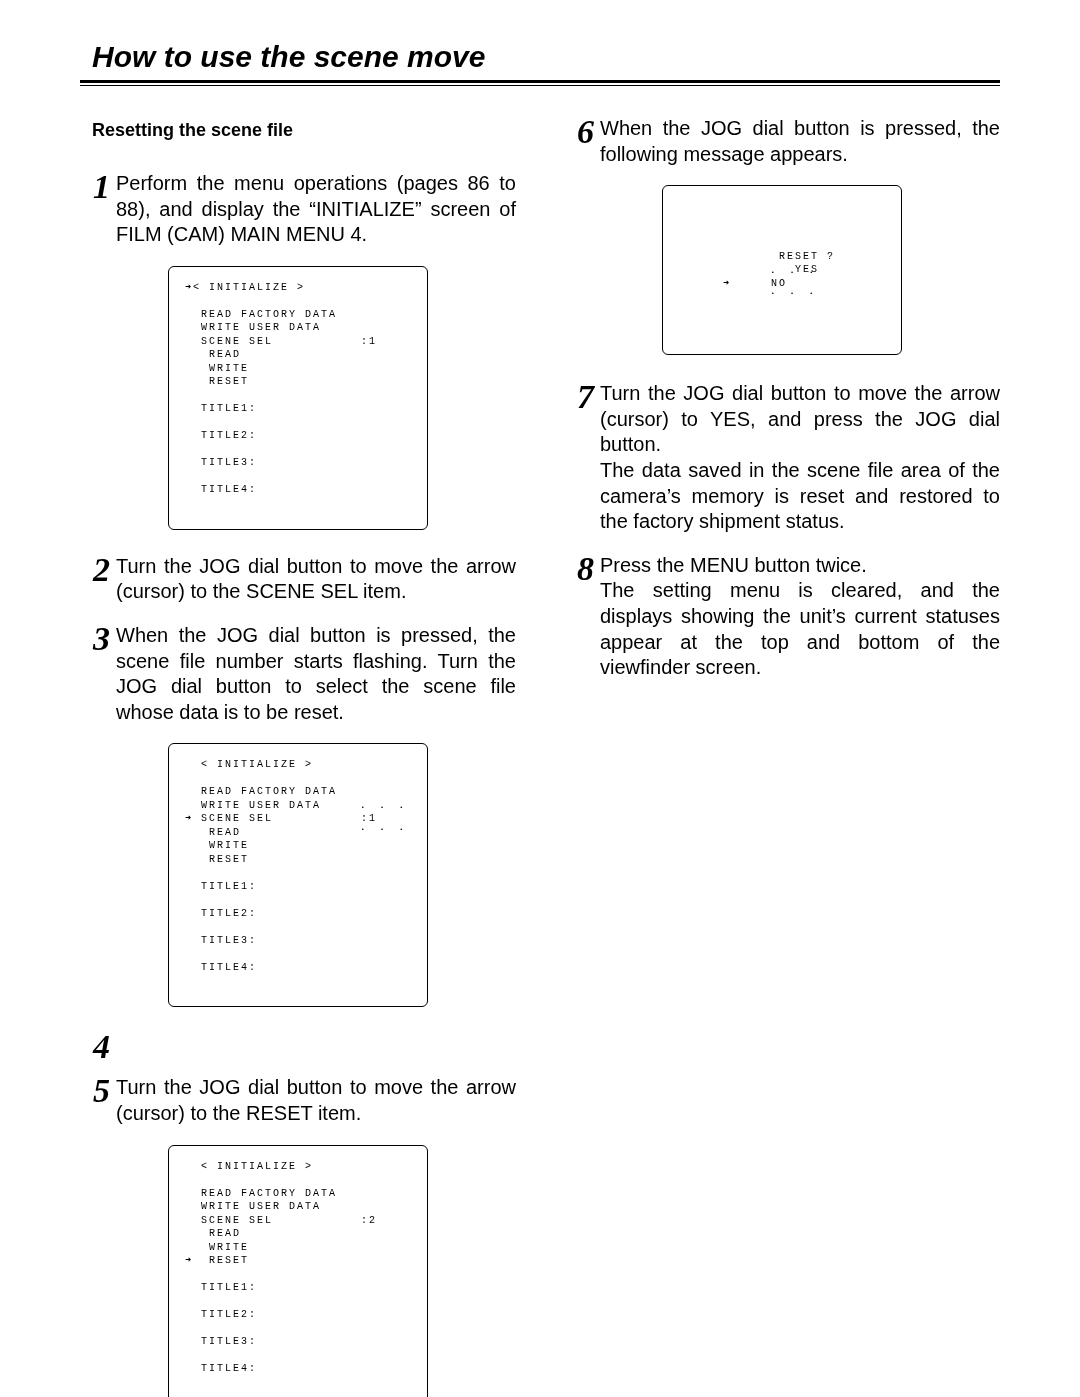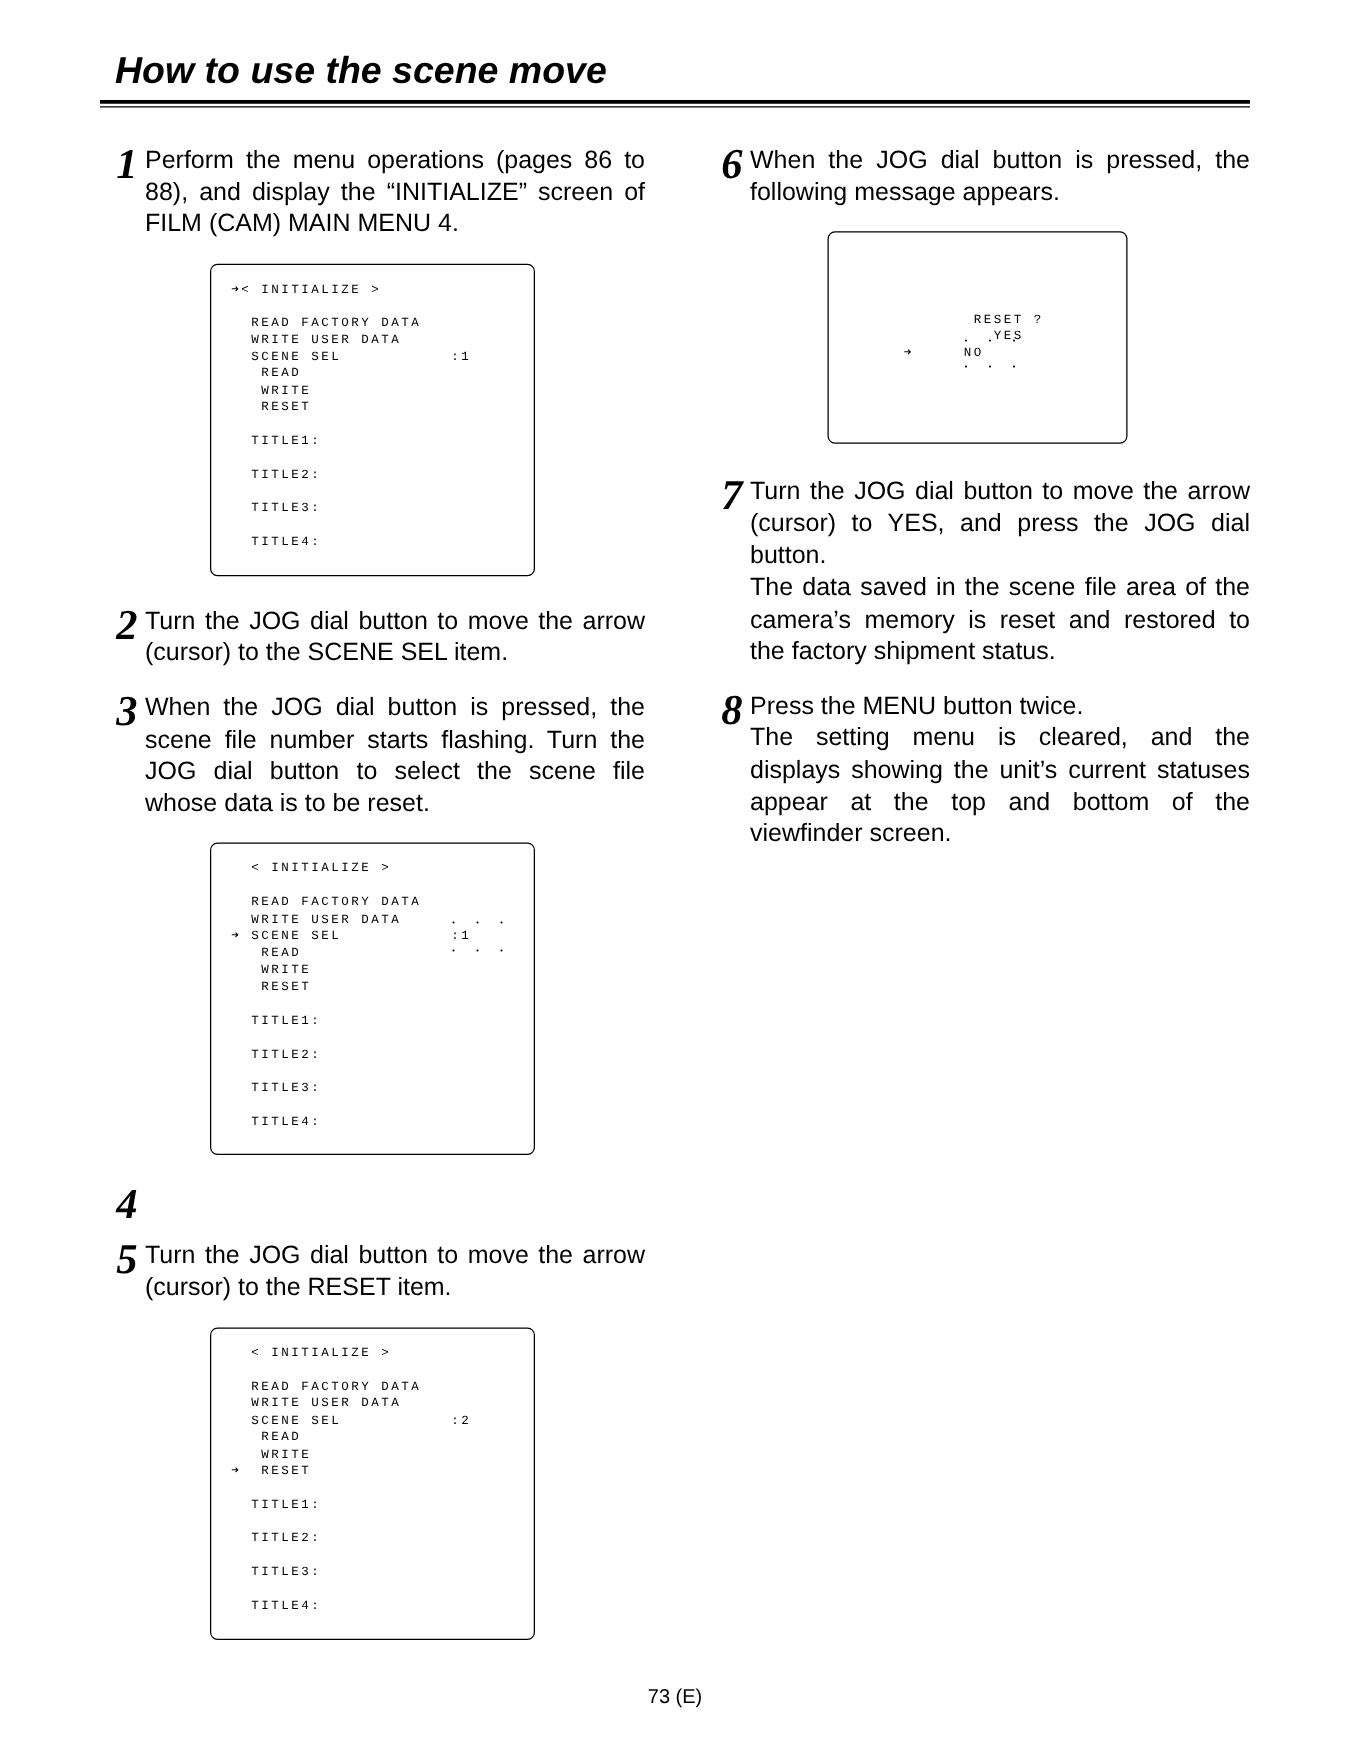--- a/index.html
+++ b/index.html
@@ -71,21 +71,21 @@
     flex: 1;
     font-size: 20px;
     line-height: 1.28;
     text-align: justify;
   }
   .screen {
     border: 1.5px solid #000;
     border-radius: 6px;
     width: 260px;
     margin: 8px auto 24px auto;
-    padding: 14px 16px 18px 16px;
+    padding: 14px 16px 32px 16px;
     font-family: "Courier New", Courier, monospace;
     font-size: 10px;
     letter-spacing: 2px;
     line-height: 1.35;
     white-space: pre;
     position: relative;
     box-sizing: border-box;
   }
   .screen-small {
     border: 1.5px solid #000;
@@ -150,20 +150,21 @@
 
   <div class="title">How to use the scene move</div>
   <div class="hr-group">
     <hr class="hr1">
     <hr class="hr2">
   </div>
 
   <div class="columns">
 
     <div class="col">
+      <div class="subhead">Resetting the scene file</div>
 
       <div class="step">
         <div class="step-num">1</div>
         <div class="step-text">Perform the menu operations (pages 86 to 88), and display the “INITIALIZE” screen of FILM (CAM) MAIN MENU 4.</div>
       </div>
 
       <div class="screen" id="screen1">➜&lt; INITIALIZE &gt;
 
   READ FACTORY DATA
   WRITE USER DATA

